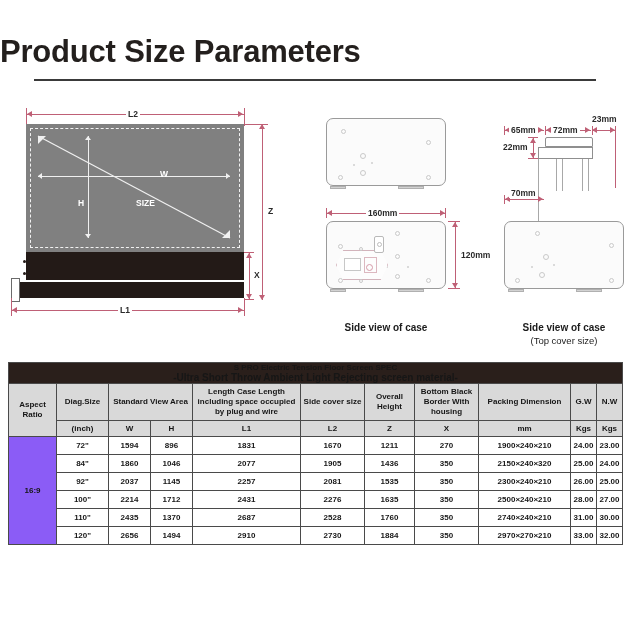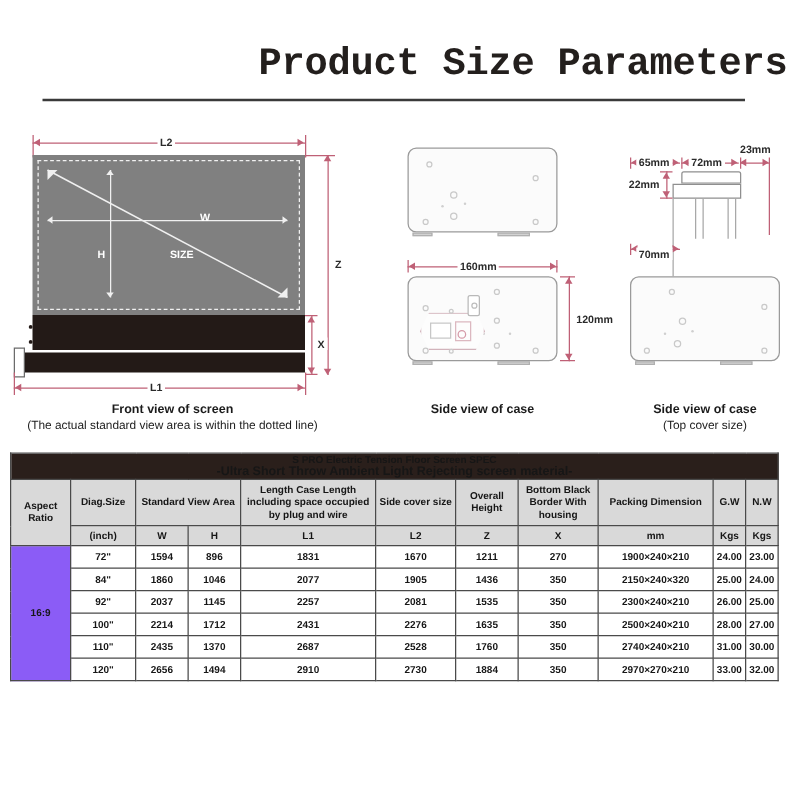--- a/index.html
+++ b/index.html
@@ -11,22 +11,21 @@
     position: relative;
     font-family: "Liberation Sans", sans-serif;
     color: #1b1b1b;
     overflow: hidden;
   }
 
   
   #title-block {
     position: absolute;
     left: 0; top: 34px; width: 630px;
-    text-align: right;
-    font-family: Liberation Mono, monospace;
+    text-align: left;
   }
   #page-title {
     font-size: 31px;
     font-weight: bold;
     letter-spacing: -0.2px;
     color: #231f1d;
     line-height: 36px;
   }
   #title-rule {
     position: absolute;
@@ -313,24 +312,20 @@
     <div class="arrowD" style="left:246px; top:194px;"></div>
     <div class="dimlabel" style="left:252px; top:170px;">X</div>
 
     <div class="dimline v" style="left:11px; top:198px; height:18px;"></div>
     <div class="dimline v" style="left:244px; top:198px; height:18px;"></div>
     <div class="dimline h" style="left:11px; top:210px; width:233px;"></div>
     <div class="arrowL" style="left:12px; top:207px;"></div>
     <div class="arrowR" style="left:238px; top:207px;"></div>
     <div class="dimlabel" style="left:118px; top:205px;">L1</div>
 
-    <div class="caption" style="left:0; top:221px; width:276px;">
-      <span>Front view of screen</span>
-      <span class="sub">(The actual standard view area is within the dotted line)</span>
-    </div>
   </div>
 
   <div>
 
     <div class="case-box" style="left:326px; top:18px; width:120px; height:68px;">
       <div class="hole" style="left:14px; top:10px; width:5px; height:5px;"></div>
       <div class="hole" style="left:99px; top:21px; width:5px; height:5px;"></div>
       <div class="hole" style="left:33px; top:34px; width:6px; height:6px;"></div>
       <div class="hole" style="left:33px; top:51px; width:6px; height:6px;"></div>
       <div class="hole" style="left:11px; top:56px; width:5px; height:5px;"></div>
@@ -416,21 +411,21 @@
     <div class="dimline h" style="left:528px; top:37px; width:10px;"></div>
     <div class="dimline h" style="left:528px; top:58px; width:10px;"></div>
     <div class="arrowU" style="left:530px; top:38px;"></div>
     <div class="arrowD" style="left:530px; top:53px;"></div>
     <div class="dimlabel" style="left:501px; top:42px;">22mm</div>
 
     <div class="dimline h" style="left:504px; top:99px; width:40px;"></div>
     <div class="dimline v" style="left:504px; top:95px; height:9px;"></div>
     <div class="arrowL" style="left:505px; top:96px;"></div>
     <div class="arrowR" style="left:538px; top:96px;"></div>
-    <div class="dimlabel" style="left:509px; top:98px;text-align:right;">70mm</div>
+    <div class="dimlabel" style="left:509px; top:88px;text-align:right;">70mm</div>
 
     <div class="case-box" style="left:504px; top:121px; width:120px; height:68px;">
       <div class="hole" style="left:30px; top:9px; width:5px; height:5px;"></div>
       <div class="hole" style="left:104px; top:21px; width:5px; height:5px;"></div>
       <div class="hole" style="left:38px; top:32px; width:6px; height:6px;"></div>
       <div class="hole" style="left:34px; top:50px; width:6px; height:6px;"></div>
       <div class="hole" style="left:10px; top:56px; width:5px; height:5px;"></div>
       <div class="hole" style="left:104px; top:56px; width:5px; height:5px;"></div>
       <div class="dot" style="left:26px; top:44px; width:2px; height:2px;"></div>
       <div class="dot" style="left:48px; top:42px; width:2px; height:2px;"></div>

